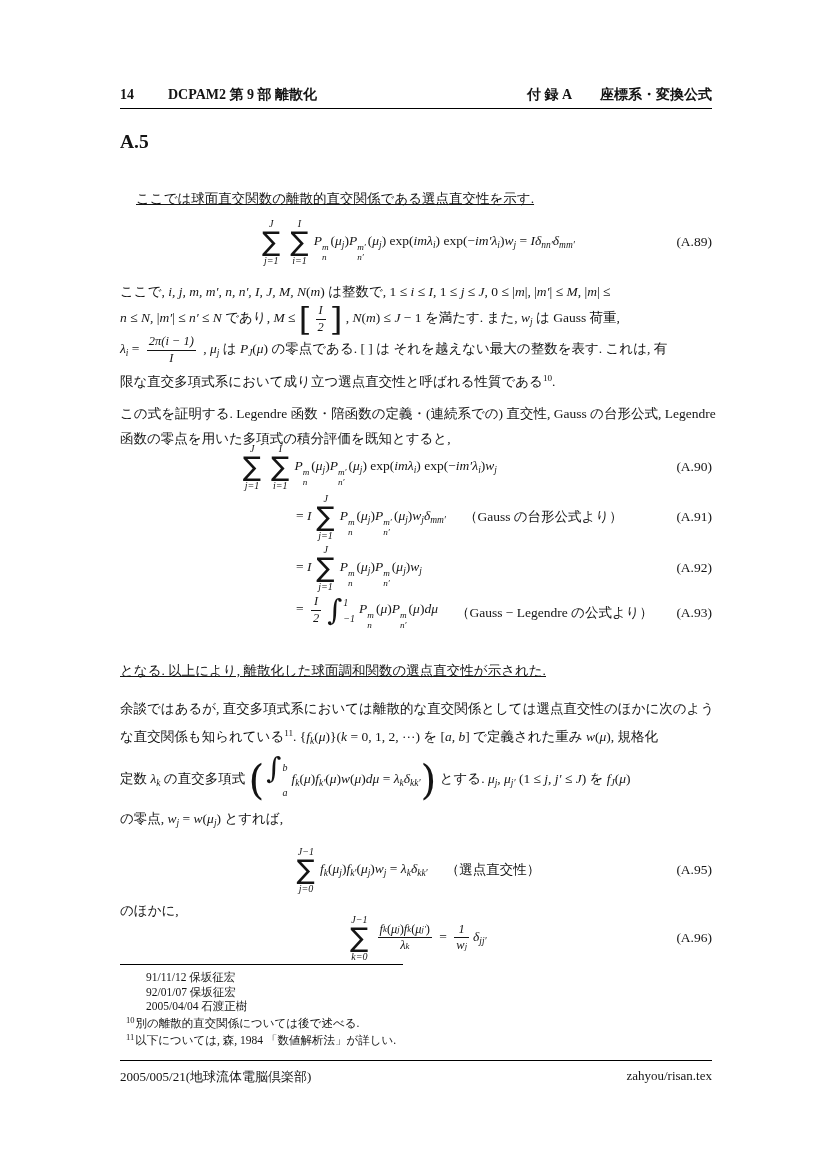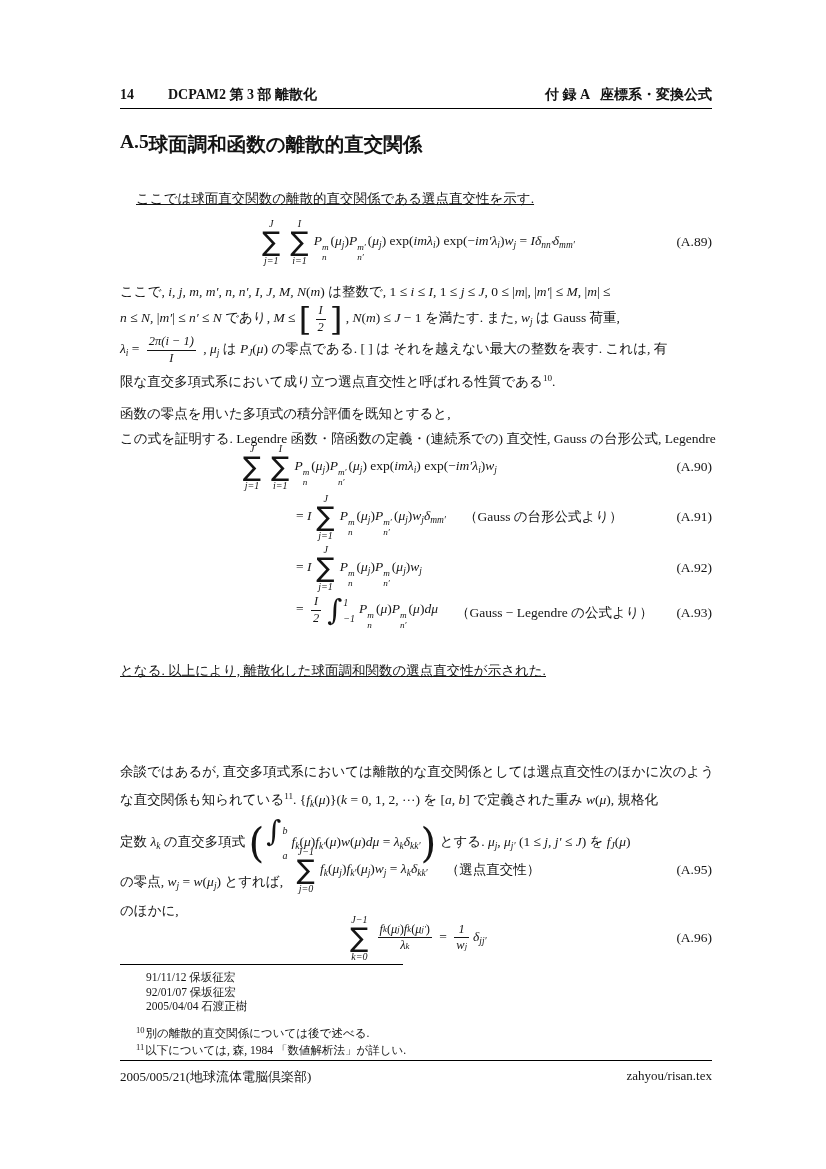--- a/index.html
+++ b/index.html
@@ -4,21 +4,21 @@
 <style>
   html,body{margin:0;padding:0;background:#fff;}
   .page{position:relative;width:826px;height:1169px;background:#ffffff;overflow:hidden;
         color:#141414;font-family:"Liberation Serif","DejaVu Serif",serif;font-size:13.5px;}
   .content{position:absolute;left:120px;top:0;width:592px;height:100%;}
 
   
   .hdr{position:absolute;top:86px;left:0;right:0;display:flex;align-items:baseline;
        font-weight:bold;font-size:14px;white-space:nowrap;}
   .hdr .pg{margin-right:34px;}
-  .hdr .hright{margin-left:auto;display:flex;gap:10px;}
+  .hdr .hright{margin-left:auto;display:flex;gap:28px;}
   .hrule{position:absolute;top:108px;left:0;right:0;border-top:1.6px solid #000;}
   .botrule{position:absolute;top:1060px;left:0;right:0;border-top:1px solid #000;}
   .footer{position:absolute;top:1068px;left:0;right:0;display:flex;justify-content:space-between;font-size:13px;text-align:center;}
 
   .stitle{position:absolute;top:131px;left:0;font-size:19.5px;font-weight:bold;display:flex;white-space:nowrap;}
 
   
   .tblock{position:absolute;left:0;right:0;}
   .tline{white-space:nowrap;line-height:25px;}
   .indent{padding-left:16px;}
@@ -49,47 +49,46 @@
   .eqrow .num{position:absolute;right:0;}
   .eqrow.c{justify-content:center;}
   .eqrow.a .body{margin-left:176px;}
   .eqrow.a0 .body{margin-left:118px;}
   .eqnote{margin-left:18px;}
   .e89{top:212px;height:60px;} .e90{top:441px;height:52px;} .e91{top:492px;height:50px;}
   .e92{top:543px;height:50px;} .e93{top:590px;height:46px;} .e94{top:632px;height:26px;}
   .e95{top:845px;height:50px;} .e96{top:912px;height:52px;}
 
   .p-intro{top:186px;text-decoration:underline;} .p-constraints{top:279px;} .p-proof{top:401px;} .p-conclusion{top:658px;text-decoration:underline;}
-  .p-aside{top:759px;} .p-besides{top:898px;}
+  .p-aside{top:696px;} .p-besides{top:898px;}
 
   
   .fnrule{position:absolute;top:964px;left:0;width:283px;border-top:1px solid #000;}
   .hist{position:absolute;top:970px;left:26px;font-size:11.5px;line-height:14.5px;}
-  .fns{position:absolute;top:1013px;left:16px;font-size:11.5px;line-height:14.5px;margin-top:10px;}
+  .fns{position:absolute;top:1013px;left:6px;font-size:11.5px;line-height:14.5px;}
   .fnmark{font-size:8.5px;vertical-align:.45em;margin-right:1px;}
 </style>
 </head>
 <body>
 
 <div class="page">
   <div class="content">
 
     <div class="hdr">
       <span class="pg">14</span>
-      <span>DCPAM2 第 3 部 離散化</span>
+      <span>DCPAM2 第 9 部 離散化</span>
       <span class="hright">
         <span>付 録 A</span>
         <span>座標系・変換公式</span>
       </span>
     </div>
     <div class="hrule"></div>
 
     <div class="stitle">
       <span>A.5</span>
-      <span>球面調和函数の離散的直交関係</span>
     </div>
 
     <div class="tblock p-intro">
       <div class="tline indent"><span class="mt">ここでは球面直交関数の離散的直交関係である選点直交性を示す.</span></div>
     </div>
 
     <div class="eqrow c e89">
       <span class="body"><span class="sum">
             <span class="t1">J</span>
             <span class="s1">∑</span>
@@ -117,22 +116,22 @@
           </span><span class="big" style="font-size: 2.4em;">]</span><span class="mt"> , </span><span class="mi">N</span><span class="mt">(</span><span class="mi">m</span><span class="mt">) ≤ </span><span class="mi">J</span><span class="mt"> − 1 を満たす.  また, </span><span class="mi">w</span><span class="msub">j</span><span class="mt"> は Gauss 荷重,</span></div>
       <div class="tline"><span class="mi">λ</span><span class="msub">i</span><span class="mt"> = </span><span class="frac">
             <span class="fn">2π(i − 1)</span>
             <span class="bar"></span>
             <span class="fd">I</span>
           </span><span class="mt"> , </span><span class="mi">μ</span><span class="msub">j</span><span class="mt"> は </span><span class="mi">P</span><span class="msub">J</span><span class="mt">(</span><span class="mi">μ</span><span class="mt">) の零点である. [ ] は それを越えない最大の整数を表す. これは, 有</span></div>
       <div class="tline"><span class="mt">限な直交多項式系において成り立つ選点直交性と呼ばれる性質である</span><span class="msupr">10</span><span class="mt">.</span></div>
     </div>
 
     <div class="tblock p-proof">
+      <div class="tline"><span class="mt">この式を証明する. Legendre 函数・陪函数の定義・(連続系での) 直交性, Gauss の台形公式, Legendre</span></div>
       <div class="tline"><span class="mt">函数の零点を用いた多項式の積分評価を既知とすると,</span></div>
-      <div class="tline"><span class="mt">この式を証明する. Legendre 函数・陪函数の定義・(連続系での) 直交性, Gauss の台形公式, Legendre</span></div>
     </div>
 
     <div class="eqrow a0 e90">
       <span class="body"><span class="sum">
             <span class="t1">J</span>
             <span class="s1">∑</span>
             <span class="b1">j=1</span>
           </span><span class="sum">
             <span class="t1">I</span>
             <span class="s1">∑</span>

